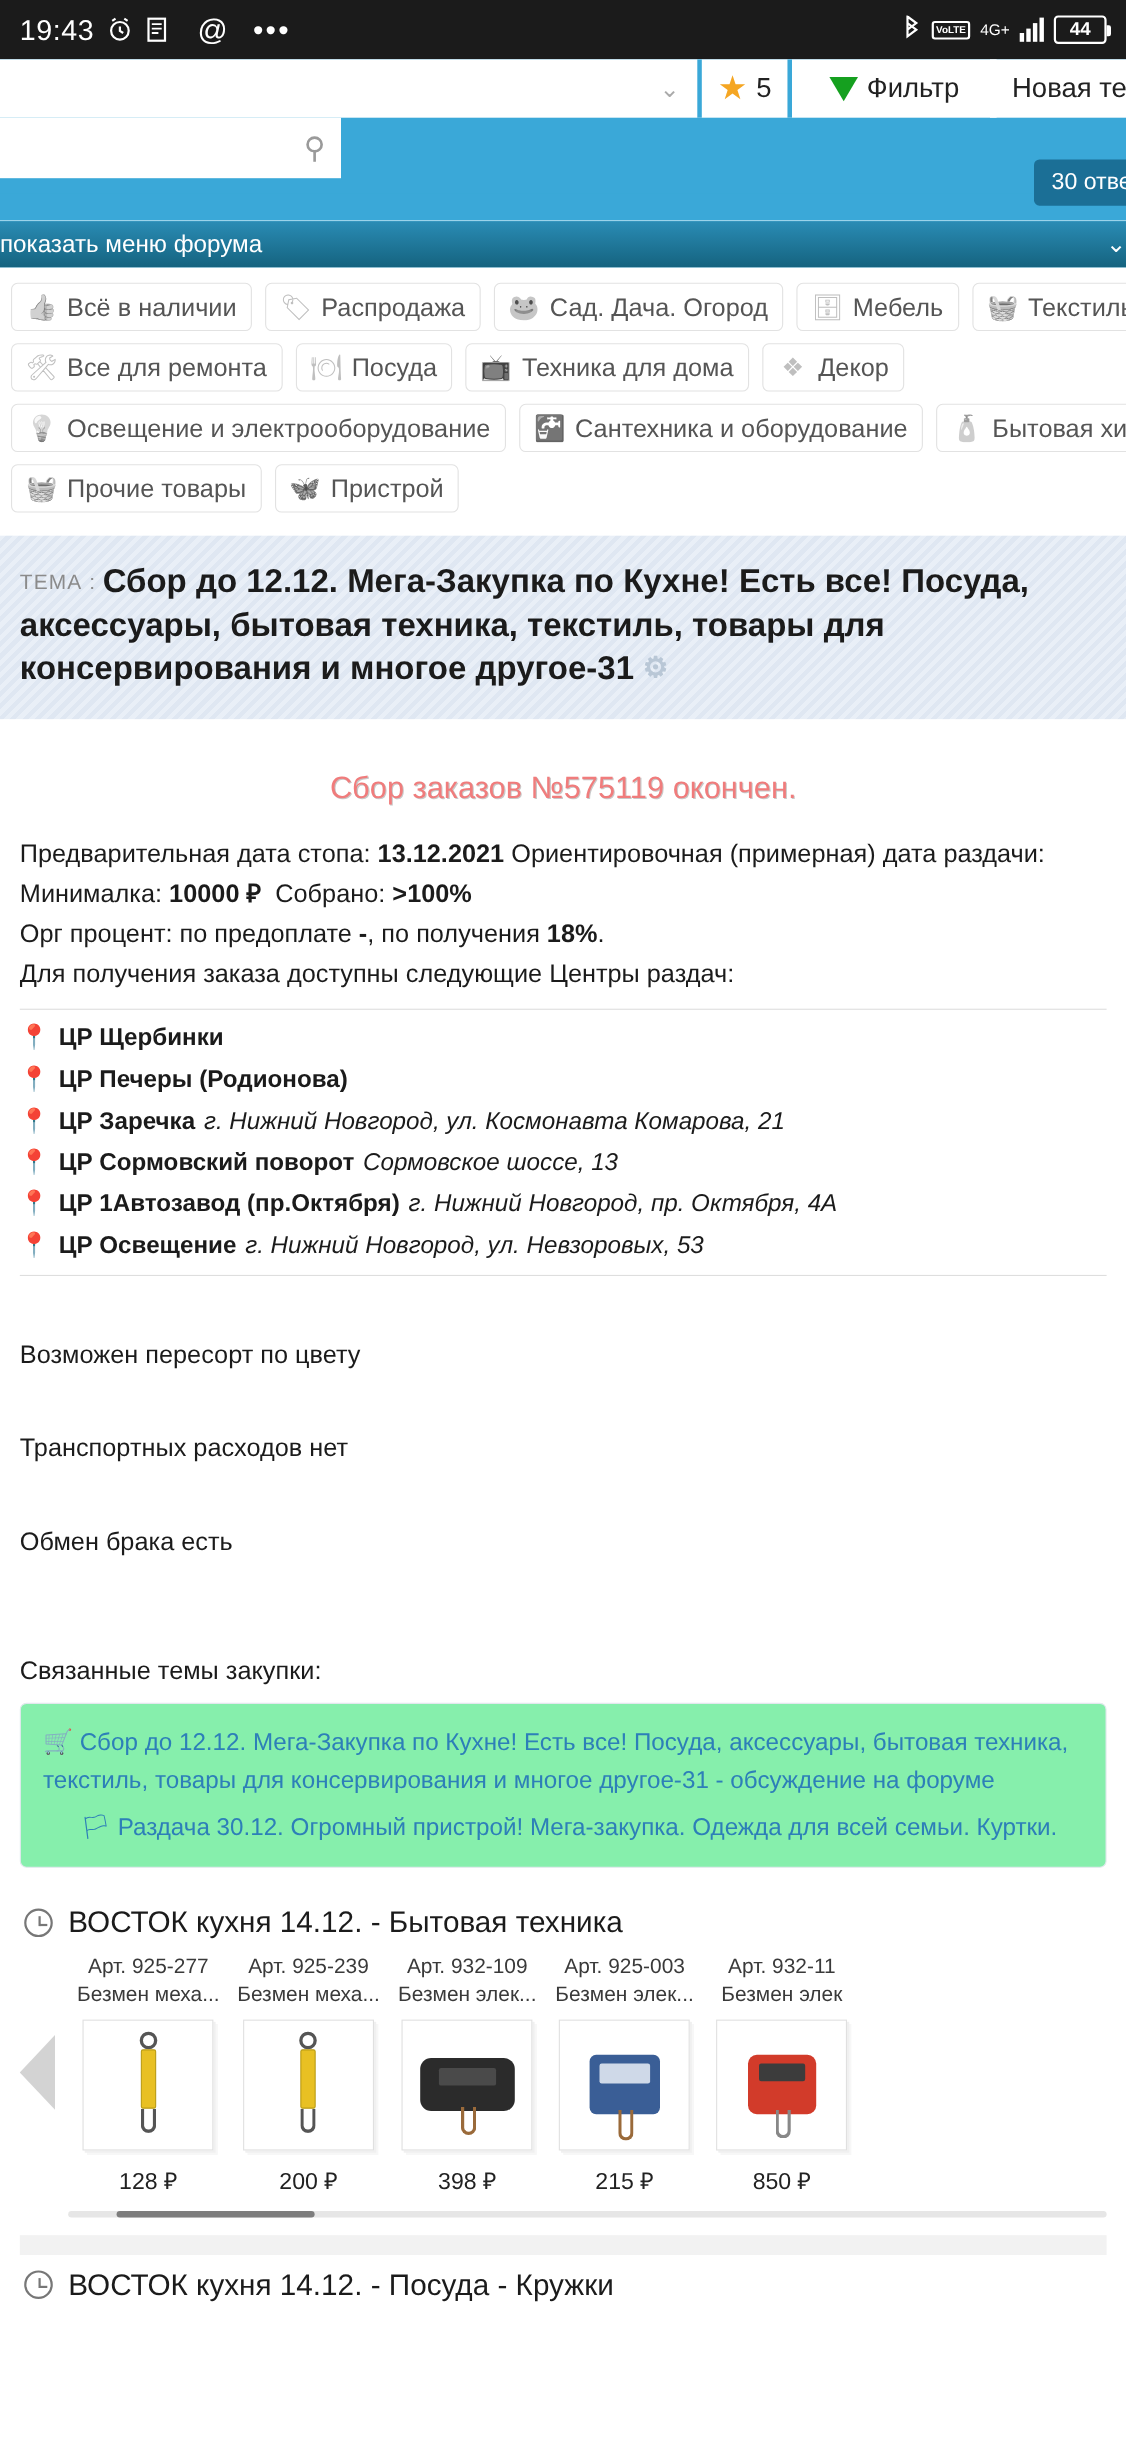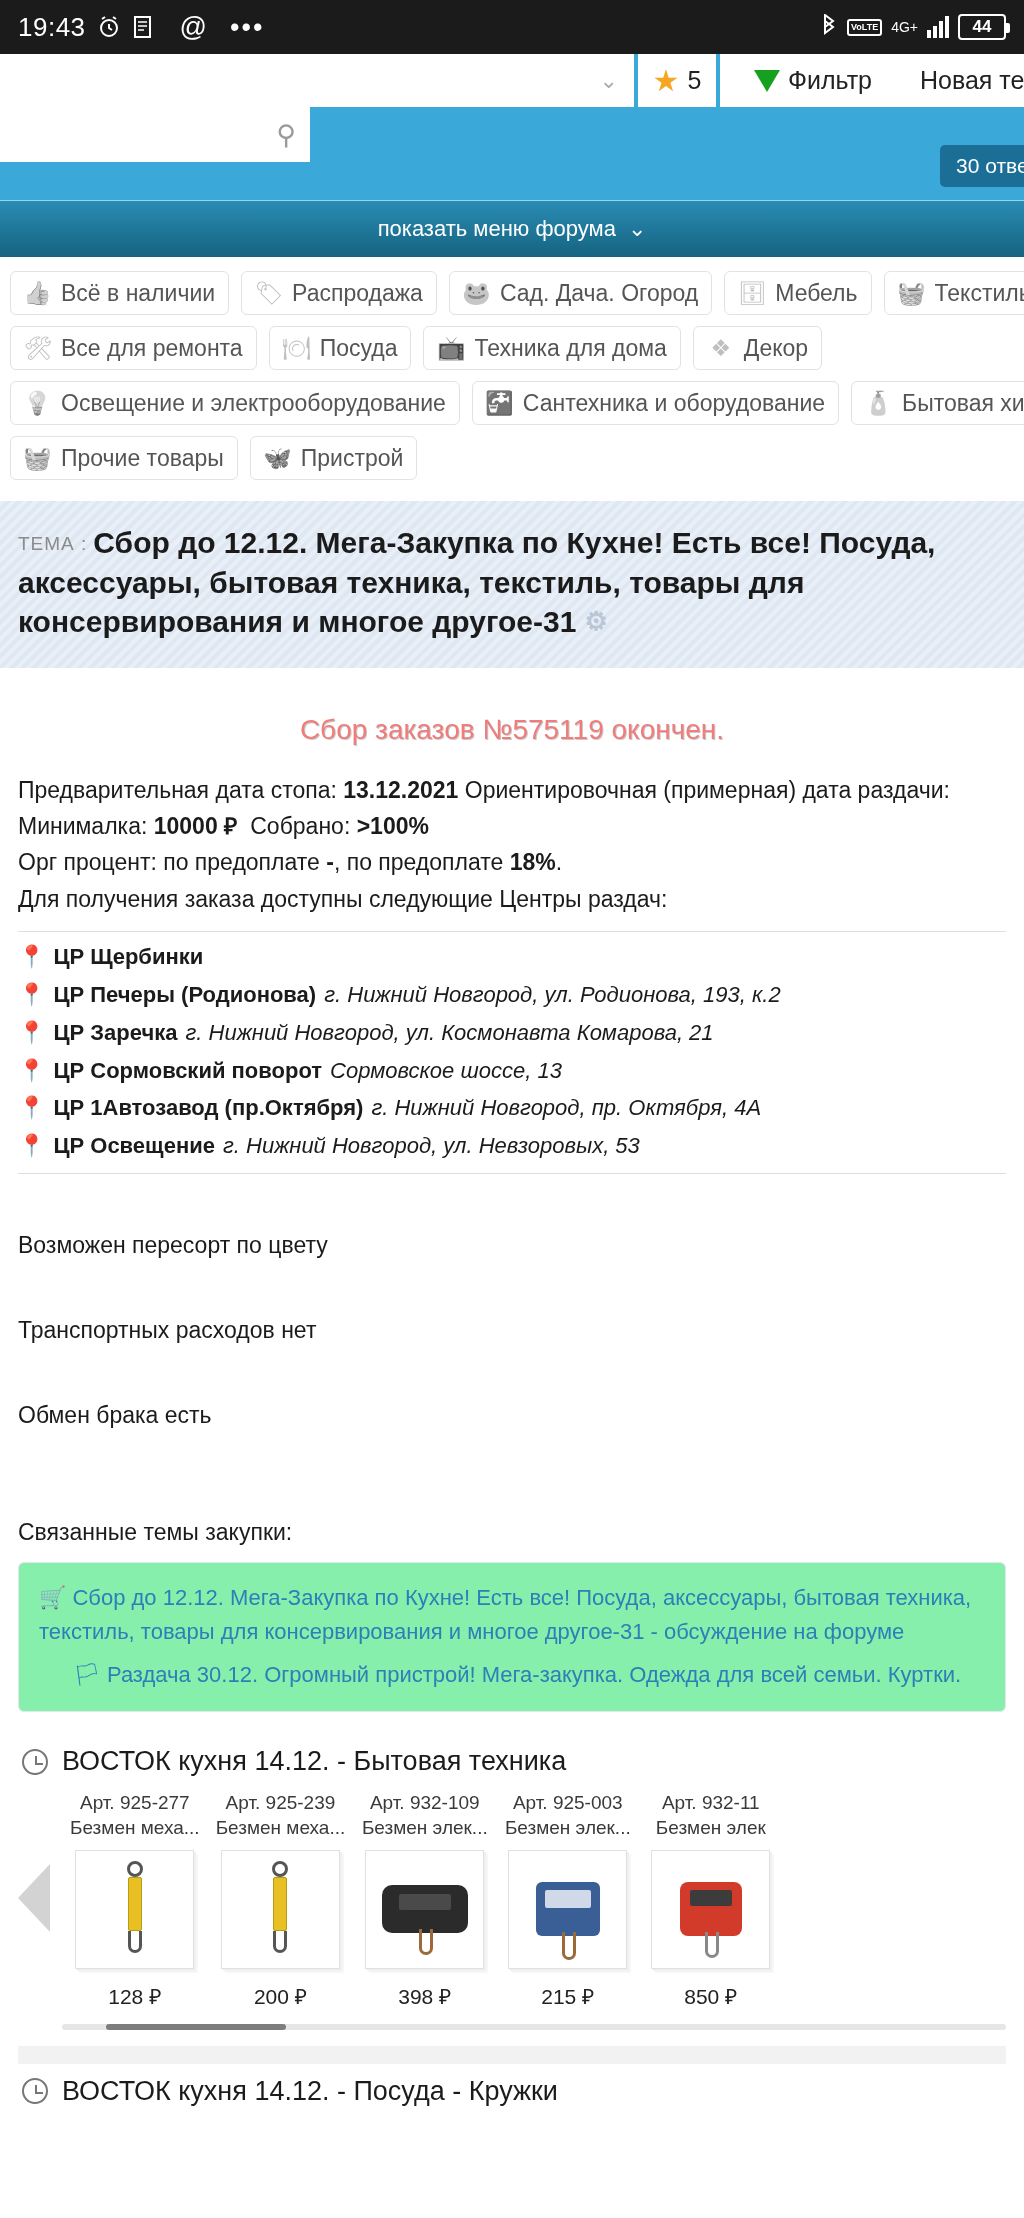--- a/index.html
+++ b/index.html
@@ -111,26 +111,26 @@
     background: #1b6f96;
     color: #fff;
     font-size: 21px;
     padding: 9px 14px 9px 16px;
     border-radius: 5px 0 0 5px;
     white-space: nowrap;
     width: 84px; overflow: hidden;
   }
   .bluegap { height: 24px; background: #3aa8d8; }
   .forummenu {
-    height: 57px;
+    height: 43px;
     background: linear-gradient(to bottom, #2a8cb5 0%, #15637f 100%);
     color: #fff;
     display: flex;
     align-items: center;
-    justify-content: center;
+    justify-content: space-between;
     gap: 12px;
     font-size: 22px;
     border-top: 1px solid #9ad3ea;
   }
 
   
   .chips {
     padding: 14px 10px 10px 10px;
     background: #fff;
   }
@@ -456,35 +456,34 @@
 
   <div class="infoline">
     <span>Минималка:</span>
     <b>10000 ₽</b>&nbsp;
     <span>Собрано:</span>
     <b>&gt;100%</b>
   </div>
 
   <div class="infoline">
     <span>Орг процент: по предоплате</span>
-    <b>-</b><span>, по предоплате</span>
+    <b>-</b><span>, по получения</span>
     <b>18%</b><span>.</span>
   </div>
 
   <div class="infoline">Для получения заказа доступны следующие Центры раздач:</div>
 
   <div class="cr-list">
     <div class="cr-item">
       <span class="pin">📍</span>
       <span class="cr-name">ЦР Щербинки</span>
     </div>
     <div class="cr-item">
       <span class="pin">📍</span>
       <span class="cr-name">ЦР Печеры (Родионова)</span>
-      <span class="cr-addr">г. Нижний Новгород, ул. Родионова, 193, к.2</span>
     </div>
     <div class="cr-item">
       <span class="pin">📍</span>
       <span class="cr-name">ЦР Заречка</span>
       <span class="cr-addr">г. Нижний Новгород, ул. Космонавта Комарова, 21</span>
     </div>
     <div class="cr-item">
       <span class="pin">📍</span>
       <span class="cr-name">ЦР Сормовский поворот</span>
       <span class="cr-addr">Сормовское шоссе, 13</span>

